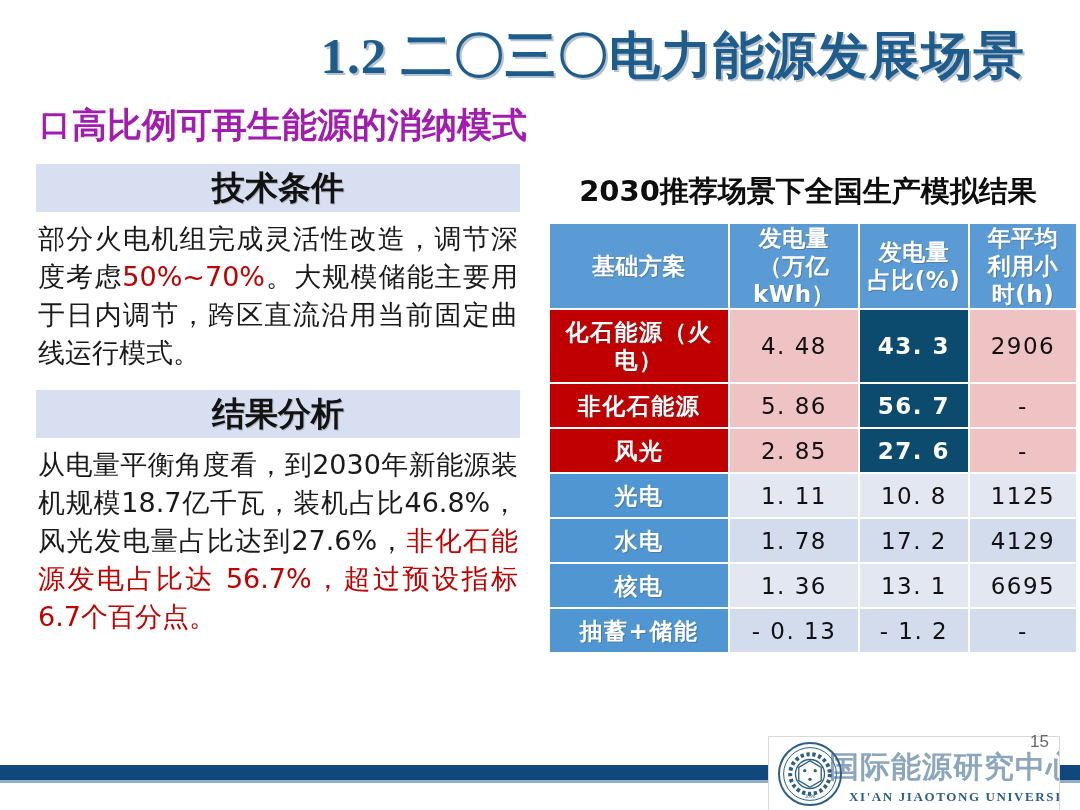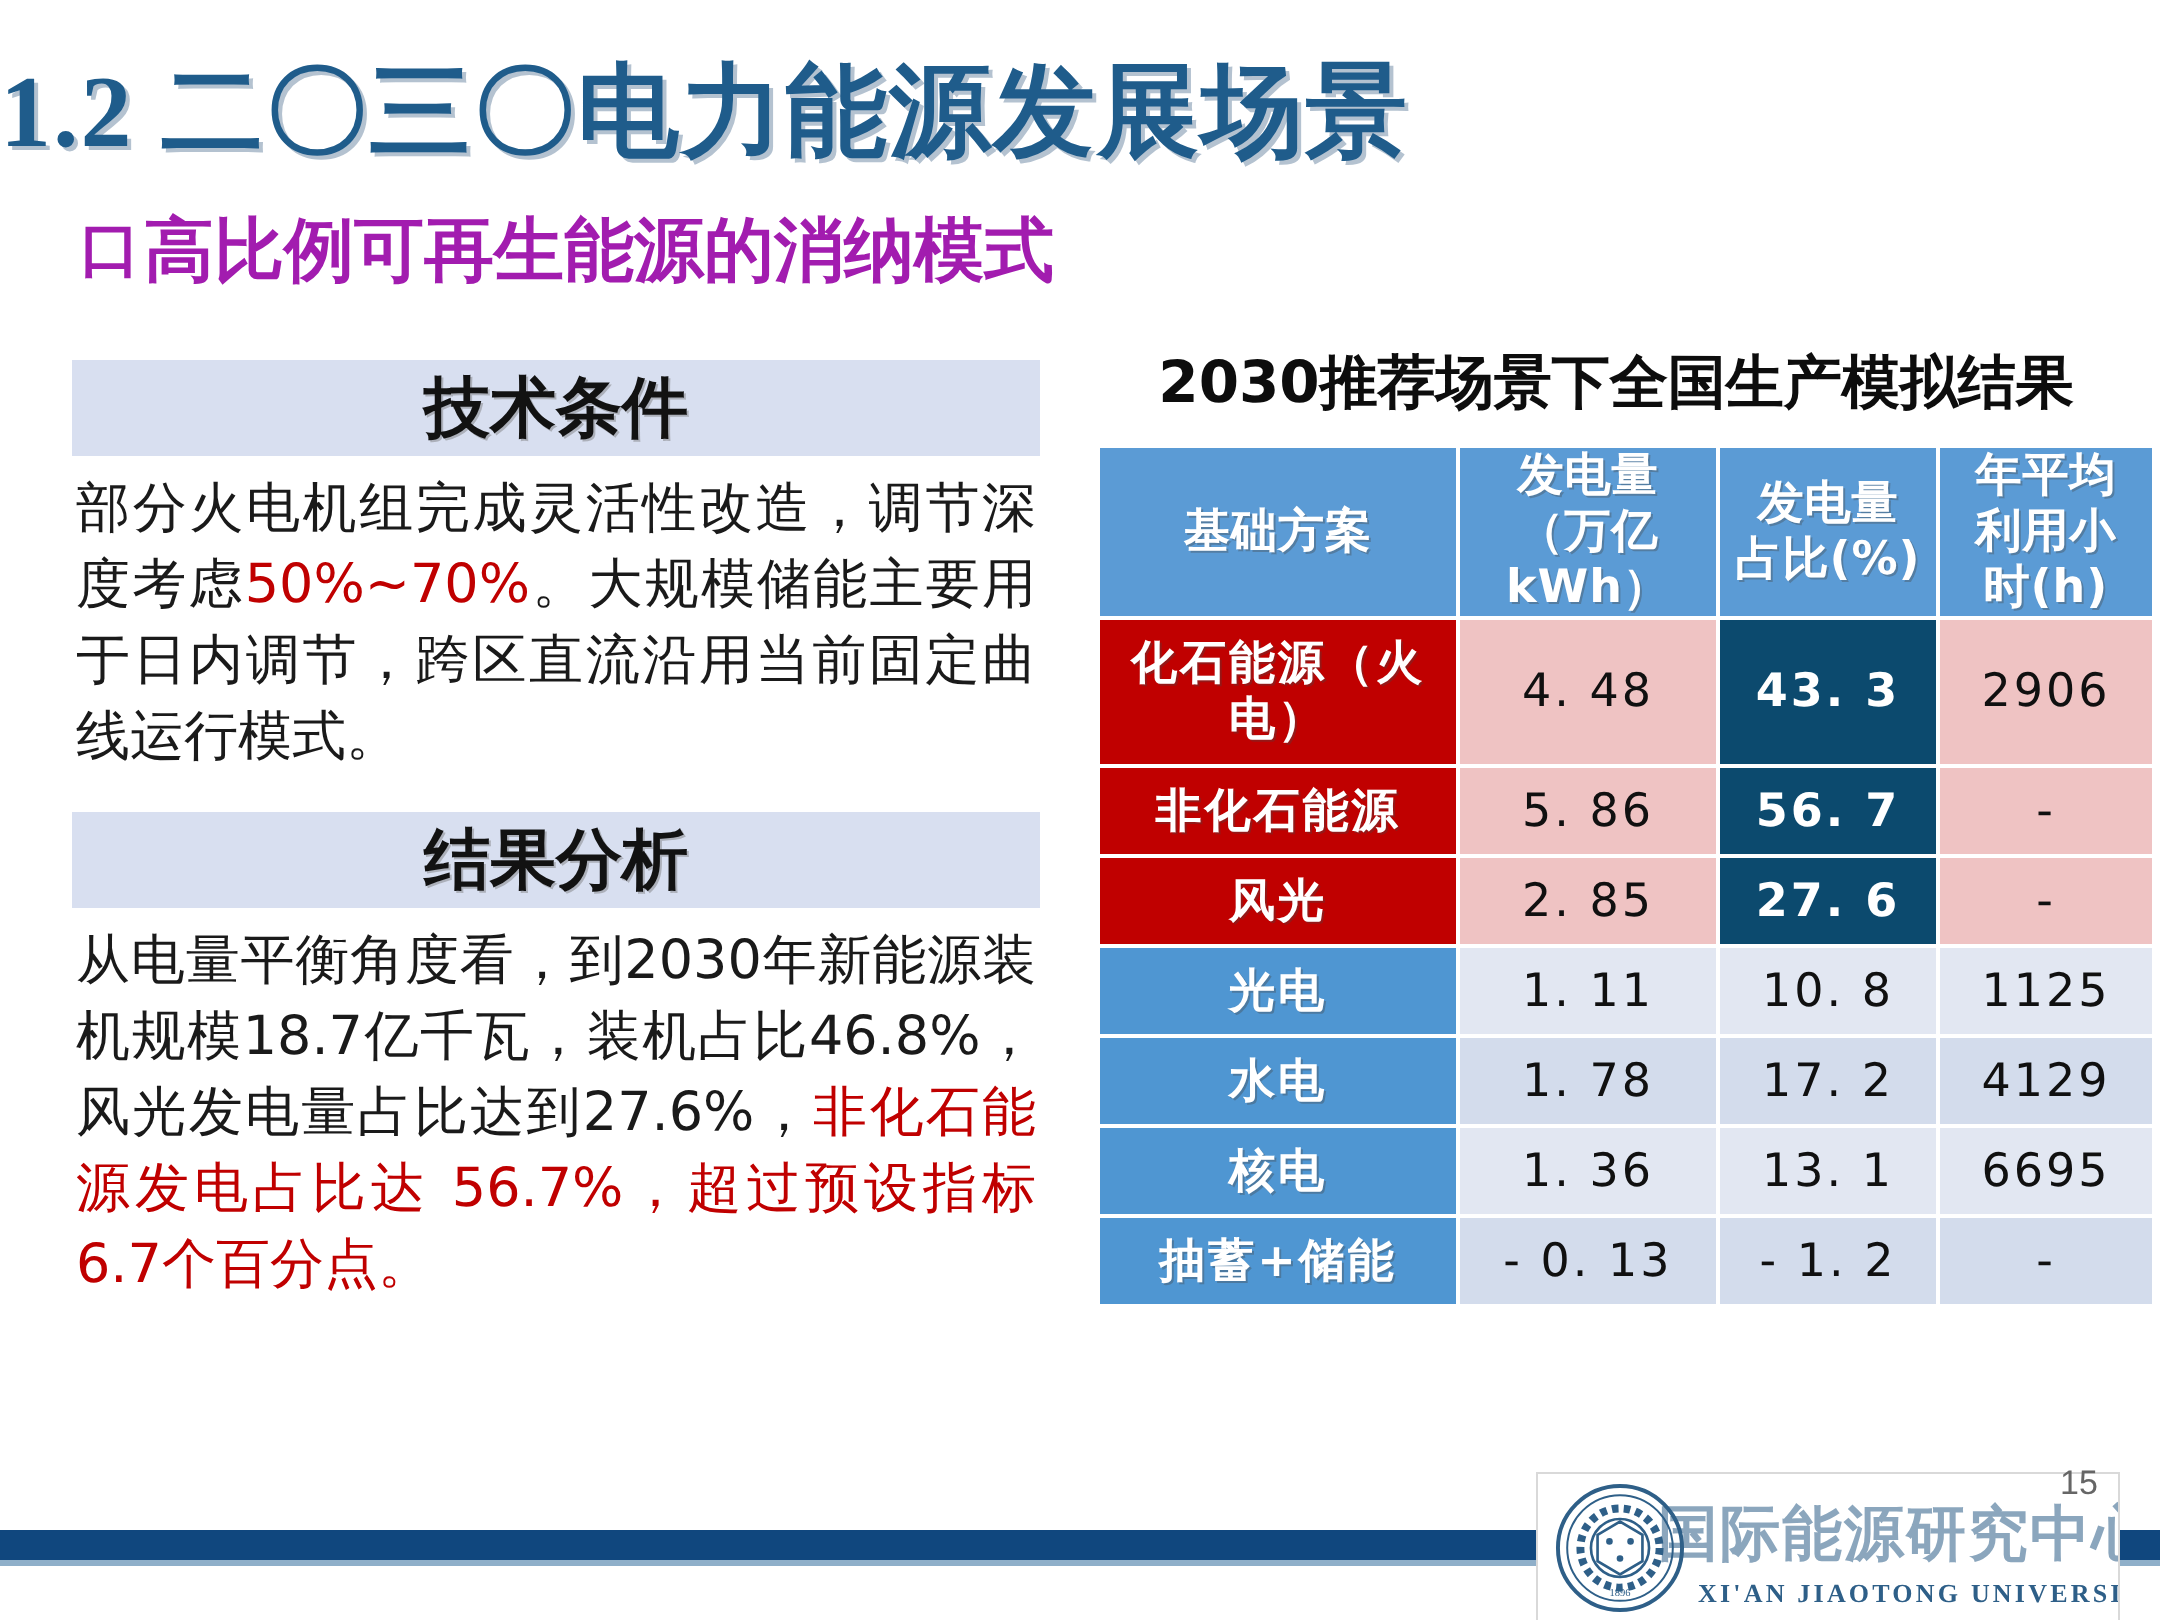--- a/index.html
+++ b/index.html
@@ -21,21 +21,21 @@
     height: 810px;
     background: #ffffff;
   }
 
   
   .slide-title {
     position: absolute;
     top: 22px;
     left: 0;
     width: 1025px;
-    text-align: left;
+    text-align: right;
     font-family: "Liberation Serif", "DejaVu Serif", serif;
     font-weight: bold;
     font-size: 51px;
     letter-spacing: 1px;
     color: #1F5C8B;
     text-shadow: 2px 2px 0 rgba(40,80,120,0.35);
     white-space: nowrap;
   }
 
   
@@ -54,21 +54,21 @@
     display: inline-block;
     font-size: 30px;
     margin-right: 2px;
     vertical-align: 2px;
   }
 
   
   .left-col {
     position: absolute;
     left: 36px;
-    top: 180px;
+    top: 164px;
     width: 484px;
   }
   .panel-header {
     background: #D8DFF0;
     height: 48px;
     line-height: 48px;
     text-align: center;
     font-family: "DejaVu Sans", "Liberation Sans", sans-serif;
     font-weight: bold;
     font-size: 33px;

